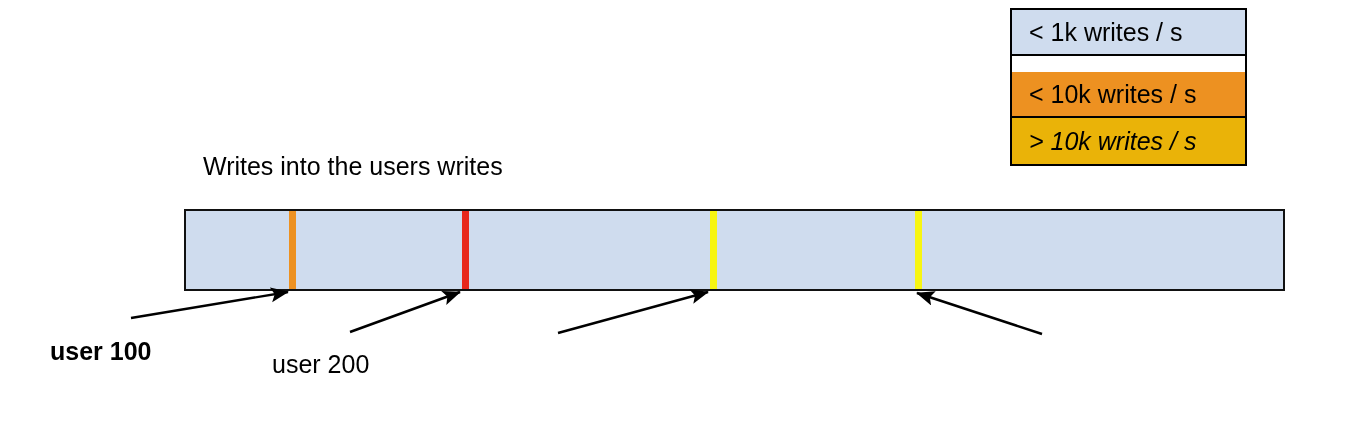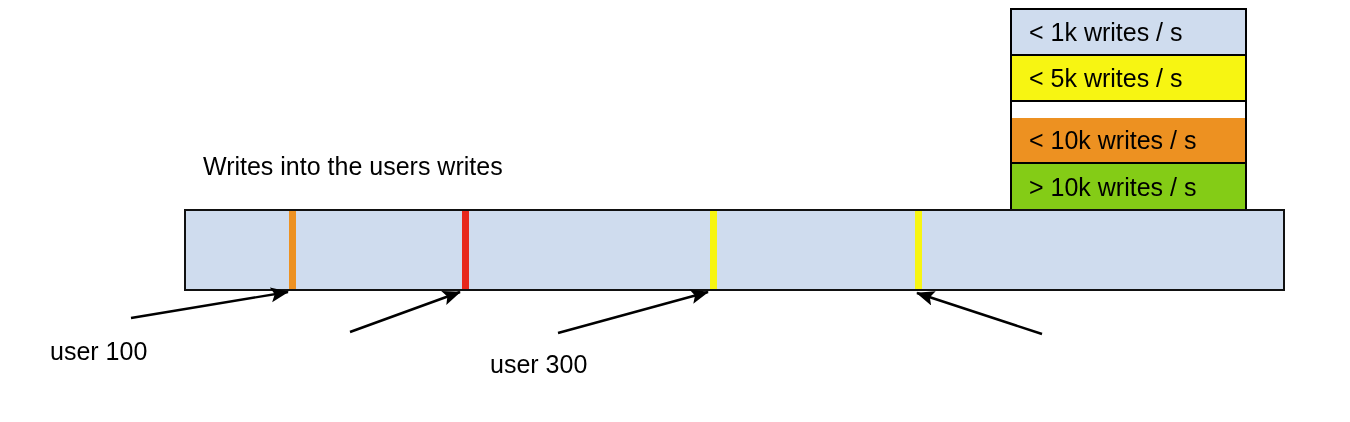--- a/index.html
+++ b/index.html
@@ -93,27 +93,24 @@
 </style>
 </head>
 <body>
 
 <div id="canvas">
 
   <div id="legend">
     <div class="legend-row" style="background:#cfdcee;">
       <span class="legend-label">&lt; 1k writes / s</span>
     </div>
-    <div class="legend-row" style="background:#f7f512;">
-      <span class="legend-label">&lt; 5k writes / s</span>
-    </div>
     <div class="legend-row" style="background:#ed9121;margin-top:16px;">
       <span class="legend-label">&lt; 10k writes / s</span>
     </div>
-    <div class="legend-row" style="background:#84cc16;">
+    <div class="legend-row" style="background:#eab308;font-style:italic;">
       <span class="legend-label">&gt; 10k writes / s</span>
     </div>
   </div>
 
   <div id="caption">Writes into the users writes</div>
 
   <div id="bar">
     <div class="stripe" style="left:103px;background:#ed9121;"></div>
     <div class="stripe" style="left:276px;background:#e8281c;"></div>
     <div class="stripe" style="left:524px;background:#f7f512;"></div>
@@ -125,16 +122,16 @@
       <marker id="ah" markerWidth="9" markerHeight="9" refX="7.2" refY="3.1" orient="auto" markerUnits="strokeWidth">
         <path d="M0,0 L7.6,3.1 L0,6.2 L1.6,3.1 z" fill="#000000"></path>
       </marker>
     </defs>
     <line x1="131" y1="318" x2="288" y2="292" stroke="#000000" stroke-width="2.4" marker-end="url(#ah)"></line>
     <line x1="350" y1="332" x2="460" y2="292" stroke="#000000" stroke-width="2.4" marker-end="url(#ah)"></line>
     <line x1="558" y1="333" x2="708" y2="292" stroke="#000000" stroke-width="2.4" marker-end="url(#ah)"></line>
     <line x1="1042" y1="334" x2="917" y2="293" stroke="#000000" stroke-width="2.4" marker-end="url(#ah)"></line>
   </svg>
 
-  <div class="user-label" style="left:50px;top:337px;">user 100</div>
-  <div class="user-label" style="left:490px;top:350px;">user 300</div>
+  <div class="user-label" style="left:50px;top:337px;font-weight:bold;">user 100</div>
+  <div class="user-label" style="left:272px;top:350px;">user 200</div>
 
 </div>
 
 </body></html>

